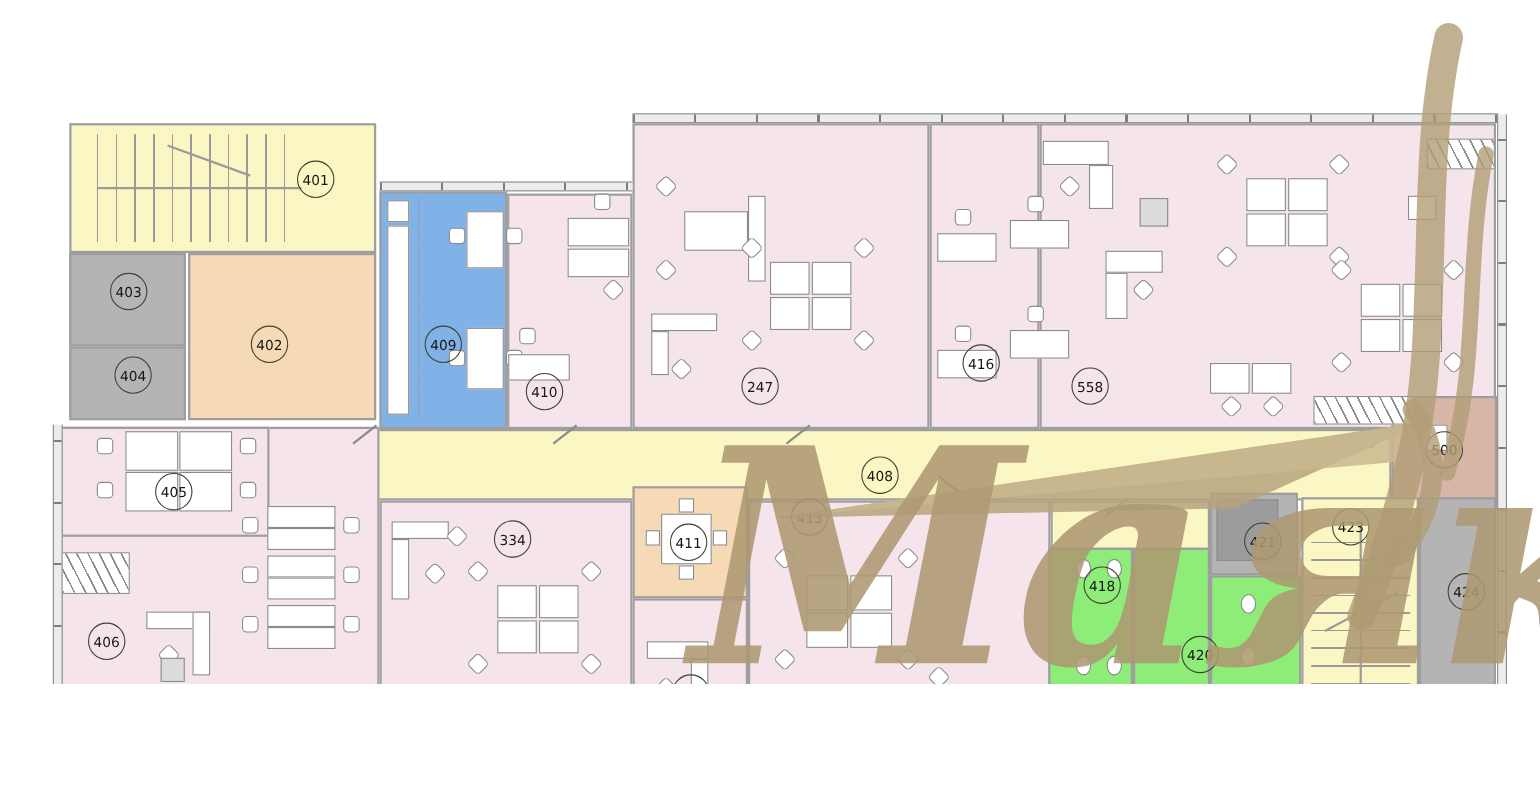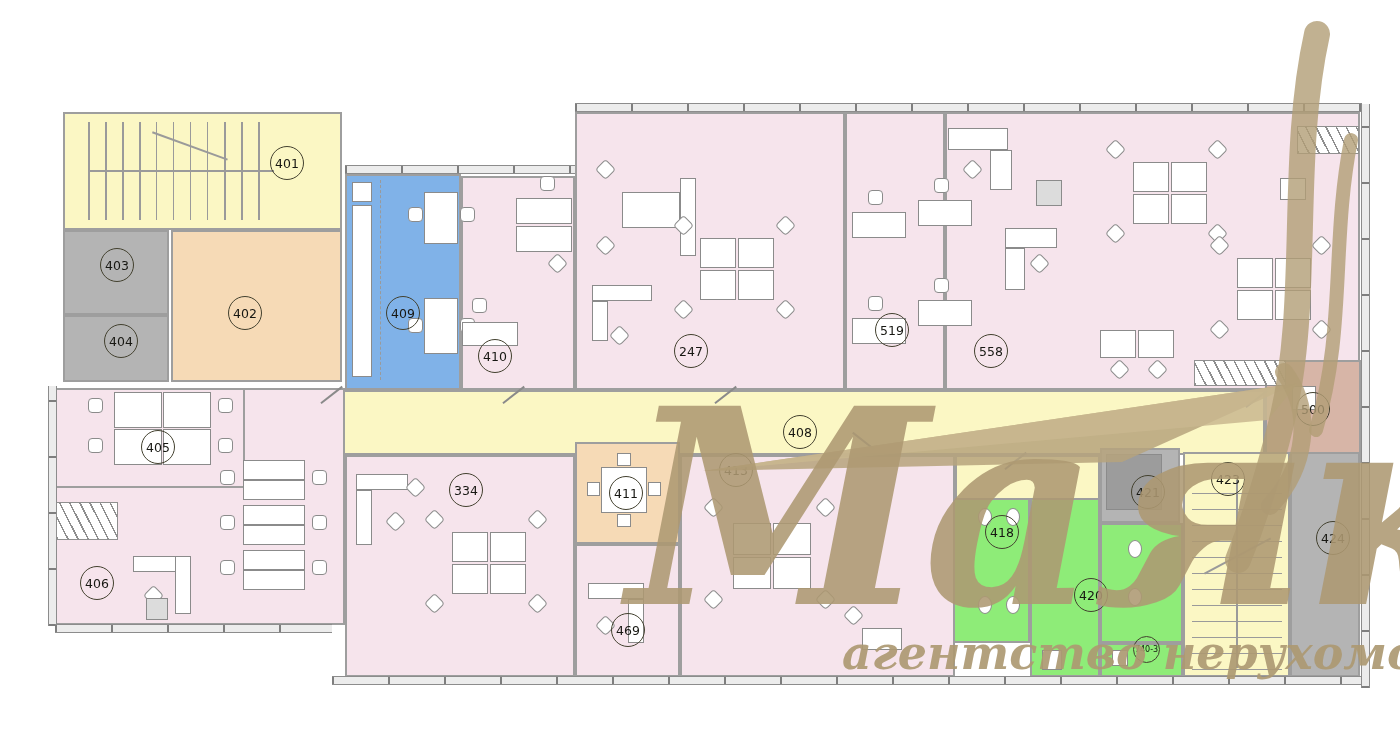--- a/index.html
+++ b/index.html
@@ -1,16 +1,16 @@
 <!DOCTYPE html>
 <html><head>
 <meta charset="utf-8">
 <style>
   html,body{margin:0;padding:0;background:#fff;}
-  #stage{position:relative;width:1400px;height:734px;background:#fff;overflow:hidden;
+  #stage{position:relative;width:1400px;height:622px;background:#fff;overflow:hidden;
          font-family:"DejaVu Sans",sans-serif;}
   .room{position:absolute;border:2px solid #9e9e9e;box-sizing:border-box;z-index:1;}
   .c-pink{background:#f6e4ec;}
   .c-yel{background:#fbf7c4;}
   .c-blue{background:#80b2e8;}
   .c-org{background:#f6dab6;}
   .c-gray{background:#b4b4b4;}
   .c-grn{background:#8eec78;}
   .c-brn{background:#d7b5a7;}
   .rl{position:absolute;width:34px;height:34px;border:1.6px solid #43412f;border-radius:50%;
@@ -251,21 +251,21 @@
   <span class="rl" style="left:141px;top:430px">405</span>
   <span class="rl" style="left:80px;top:566px">406</span>
   <span class="rl" style="left:449px;top:473px">334</span>
   <span class="rl" style="left:783px;top:415px">408</span>
   <span class="rl" style="left:386px;top:296px">409</span>
   <span class="rl" style="left:478px;top:339px">410</span>
   <span class="rl" style="left:609px;top:476px">411</span>
   <span class="rl" style="left:611px;top:613px">469</span>
   <span class="rl" style="left:719px;top:453px">413</span>
   <span class="rl" style="left:674px;top:334px">247</span>
-  <span class="rl" style="left:875px;top:313px">519</span>
+  <span class="rl" style="left:875px;top:313px">416</span>
   <span class="rl" style="left:974px;top:334px">558</span>
   <span class="rl" style="left:985px;top:515px">418</span>
   <span class="rl" style="left:1074px;top:578px">420</span>
   <span class="rl sm" style="left:1133px;top:636px">740-3</span>
   <span class="rl" style="left:1131px;top:475px">421</span>
   <span class="rl" style="left:1296px;top:392px">500</span>
   <span class="rl" style="left:1211px;top:462px">423</span>
   <span class="rl" style="left:1316px;top:521px">424</span>
 
   <svg class="wm" width="1400" height="734" style="left:0;top:0">

